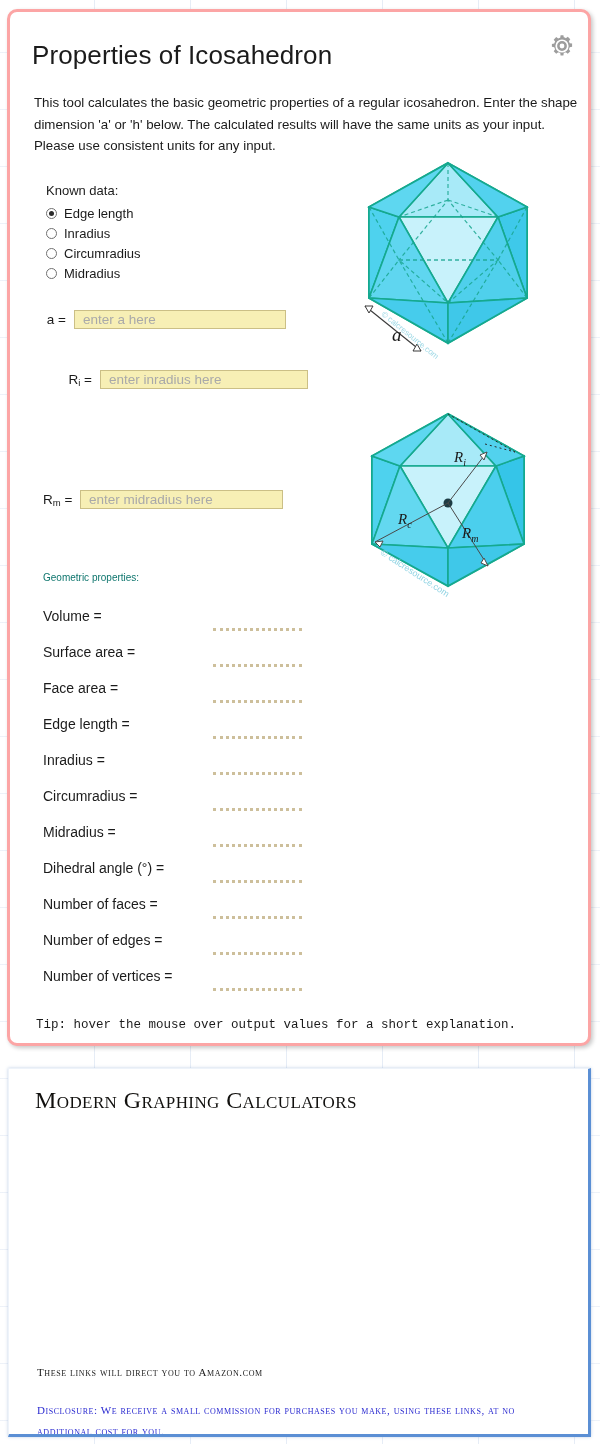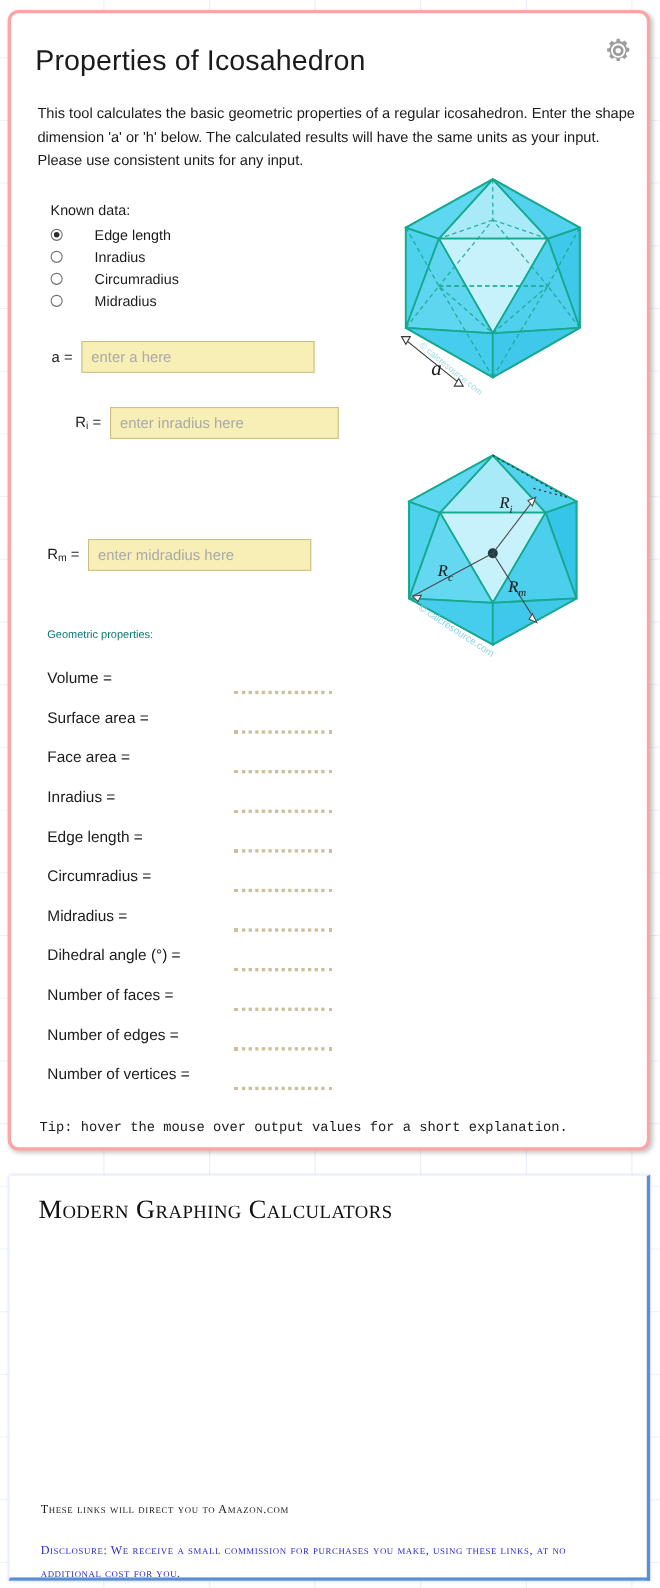--- a/index.html
+++ b/index.html
@@ -64,31 +64,31 @@
     border: 1px solid #707070; border-radius: 50%;
     background: #fff;
     margin-right: 7px;
     position: relative; flex: 0 0 auto;
   }
   .radio-row.on .radio-mark::after {
     content: ""; position: absolute;
     left: 2px; top: 2px; width: 5px; height: 5px;
     border-radius: 50%; background: #2b2b2b;
   }
-  .radio-label { font-size: 13px; color: #1b1b1b; margin-left: 22px; }
+  .radio-label { font-size: 13px; color: #1b1b1b; }
 
   .field-row { position: absolute; display: flex; align-items: center; }
   .field-label {
     font-size: 13.5px; color: #1b1b1b;
     text-align: right; margin-right: 8px;
     white-space: nowrap;
   }
   .field-label sub { font-size: 9.5px; vertical-align: -2px; }
   .field-input {
-    height: 29px;
+    height: 19px;
     background: #f7efb5;
     border: 1px solid #cbbf86;
     font-size: 13.5px;
     color: #3b3b3b;
     padding: 0 8px;
     font-family: "Liberation Sans", sans-serif;
     outline: none;
   }
   .field-input::placeholder { color: #a9a9a9; }
 
@@ -238,25 +238,25 @@
     </div>
     <div class="prop">
       <span class="prop-label">Surface area =</span>
       <span class="prop-value"></span>
     </div>
     <div class="prop">
       <span class="prop-label">Face area =</span>
       <span class="prop-value"></span>
     </div>
     <div class="prop">
+      <span class="prop-label">Edge length =</span>
+      <span class="prop-value"></span>
+    </div>
+    <div class="prop">
       <span class="prop-label">Inradius =</span>
-      <span class="prop-value"></span>
-    </div>
-    <div class="prop">
-      <span class="prop-label">Edge length =</span>
       <span class="prop-value"></span>
     </div>
     <div class="prop">
       <span class="prop-label">Circumradius =</span>
       <span class="prop-value"></span>
     </div>
     <div class="prop">
       <span class="prop-label">Midradius =</span>
       <span class="prop-value"></span>
     </div>

